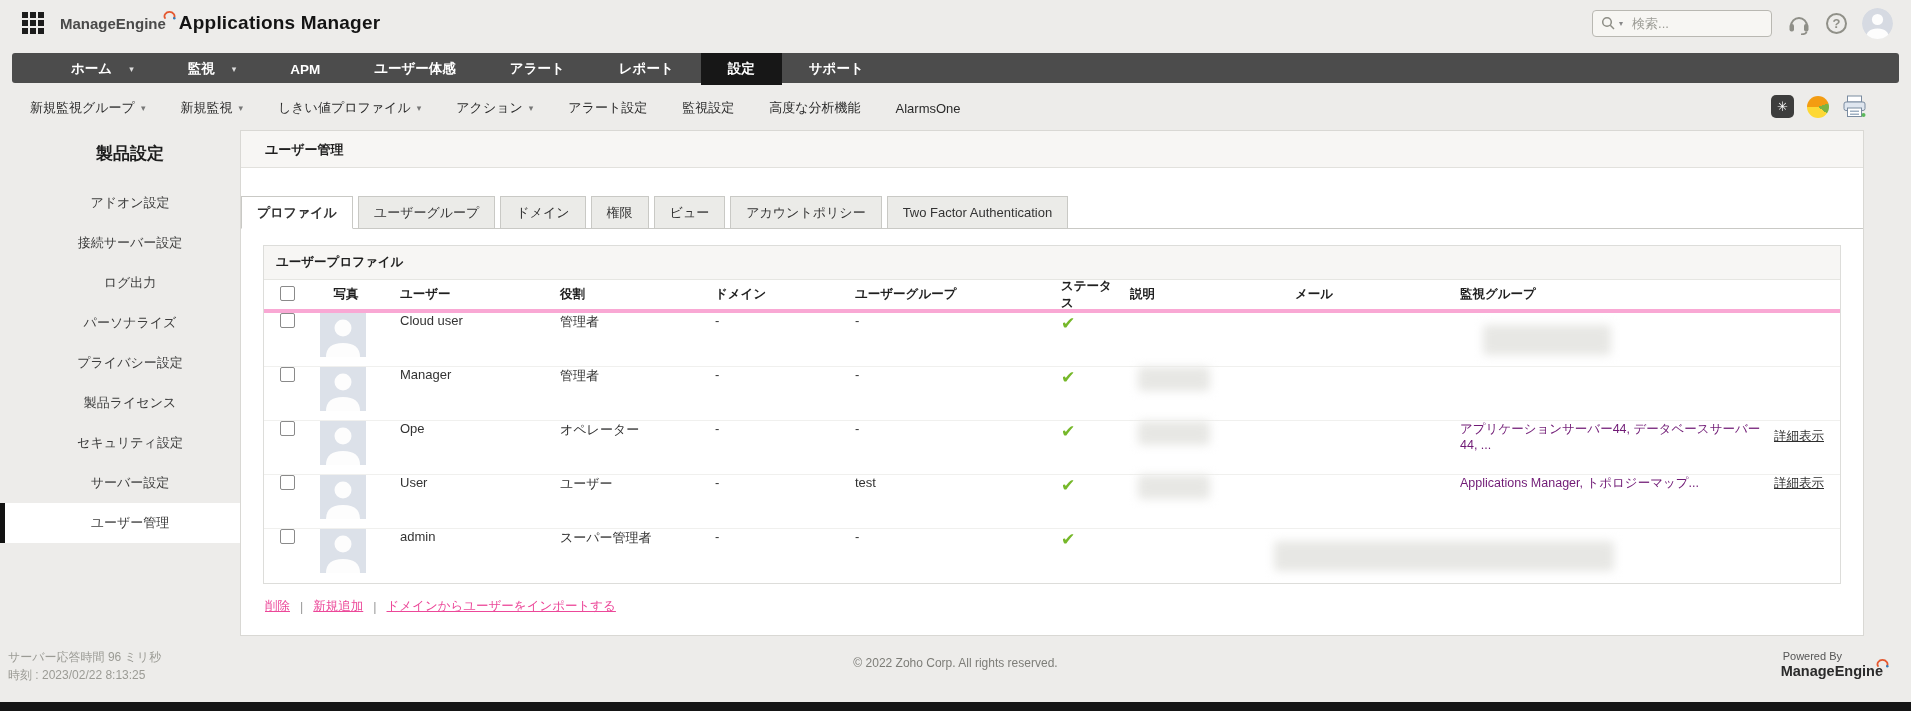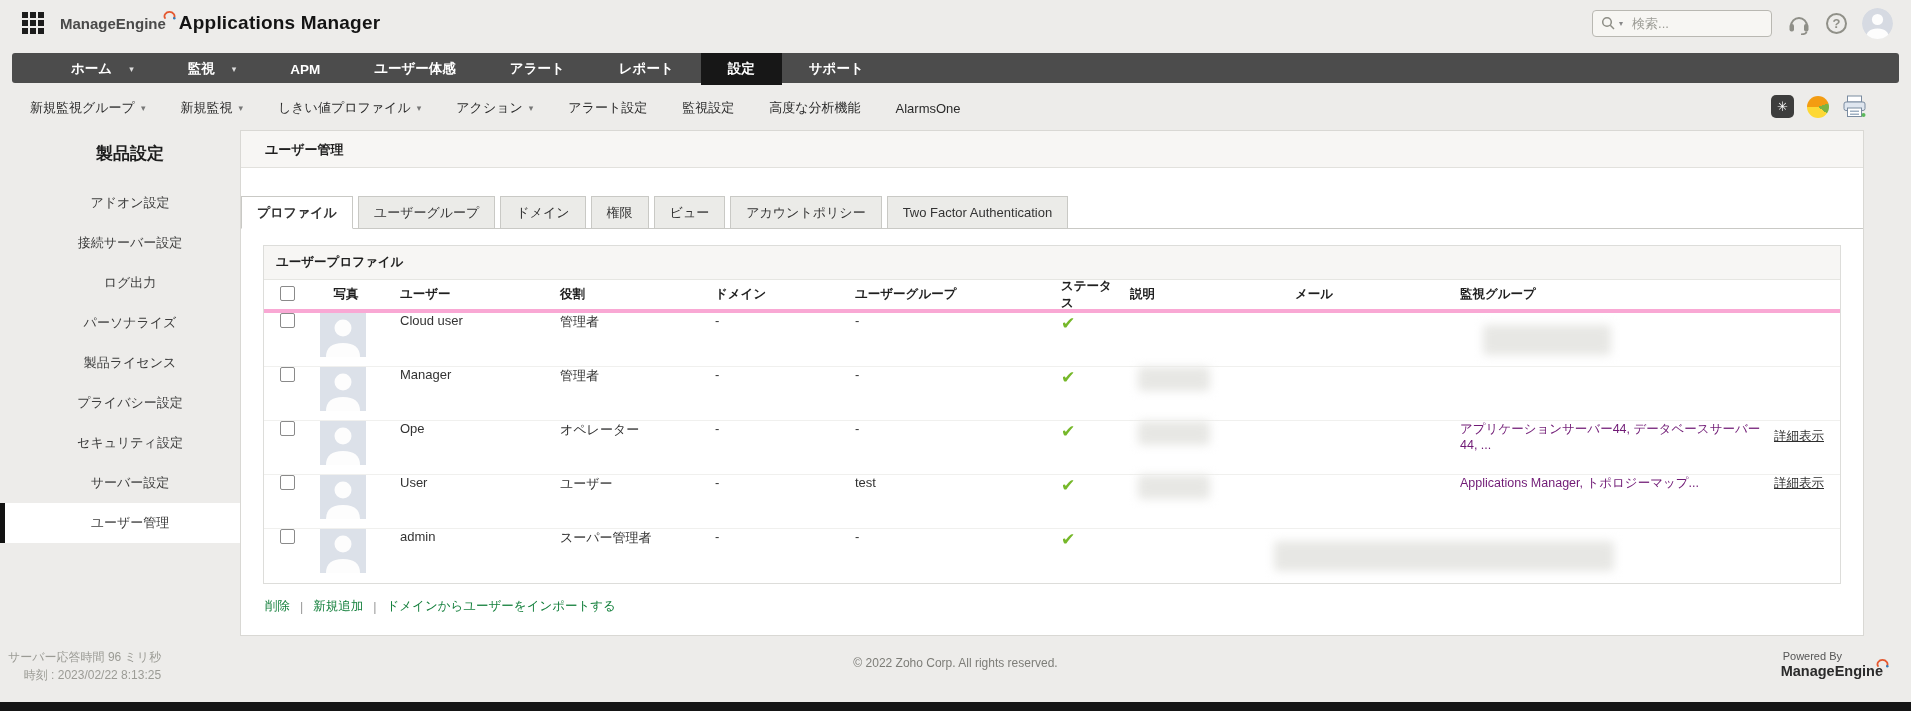--- a/index.html
+++ b/index.html
@@ -97,28 +97,28 @@
         border-radius:2px; background:#fff; cursor:pointer; margin:0; }
   .photo { width:46px; height:44px; display:block; }
   .check { color:#76b82a; font-size:17px; font-weight:bold; }
   .blur { background:#e7e7e4; border-radius:4px; filter:blur(5px); }
   .blur-desc { width:72px; height:24px; margin-left:8px; }
   .blur-abs { position:absolute; top:12px; }
   .monitor-text { font-size:12.5px; color:#701a75; }
   .detail-link { font-size:12.5px; color:#2e2e2e; text-decoration:underline; cursor:pointer;
                  margin-left:auto; white-space:nowrap; }
   .actions { margin:14px 0 0 24px; font-size:12.5px; display:flex; gap:10px; align-items:center; }
-  .action-link { color:#15803d; cursor:pointer; }
+  .action-link { color:#ec4899; text-decoration:underline; cursor:pointer; }
   .sep { color:#999; }
 
   
   .copyright { position:absolute; left:0; right:0; top:656px; text-align:center;
                font-size:12px; color:#7d7d78; }
   .server-info { position:absolute; left:8px; top:648px; font-size:12px; color:#9b9b95;
-                 line-height:18px;text-align:right; }
+                 line-height:18px; }
   .powered { position:absolute; right:28px; top:650px; }
   .powered .pb { font-size:11px; color:#555; display:block; margin-left:2px; }
   .powered .me { font-size:14.5px; font-weight:bold; color:#2b2b2b; position:relative; }
   .powered .me svg { position:absolute; top:-5px; right:-6px; }
   .bottombar { position:absolute; left:0; right:0; bottom:0; height:9px; background:#151515; }
 </style>
 </head>
 <body>
 
 <header class="topbar">
@@ -238,22 +238,22 @@
   </svg>
 </div>
 
 <aside class="sidebar">
   <div class="sidebar-title">製品設定</div>
   <div id="sideItems">
       <div class="side-item">アドオン設定</div>
       <div class="side-item">接続サーバー設定</div>
       <div class="side-item">ログ出力</div>
       <div class="side-item">パーソナライズ</div>
+      <div class="side-item">プライバシー設定</div>
       <div class="side-item">製品ライセンス</div>
-      <div class="side-item">プライバシー設定</div>
       <div class="side-item">セキュリティ設定</div>
       <div class="side-item">サーバー設定</div>
       <div class="side-item active">ユーザー管理</div>
     </div>
 </aside>
 
 <section class="panel">
   <div class="panel-header">ユーザー管理</div>
   <div class="tabstrip" id="tabStrip">
       <div class="tab active">プロファイル</div>

